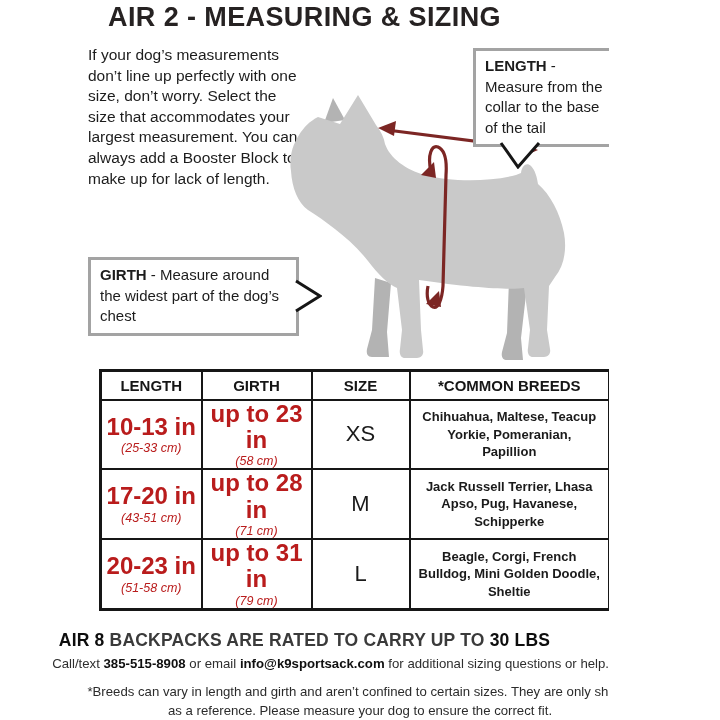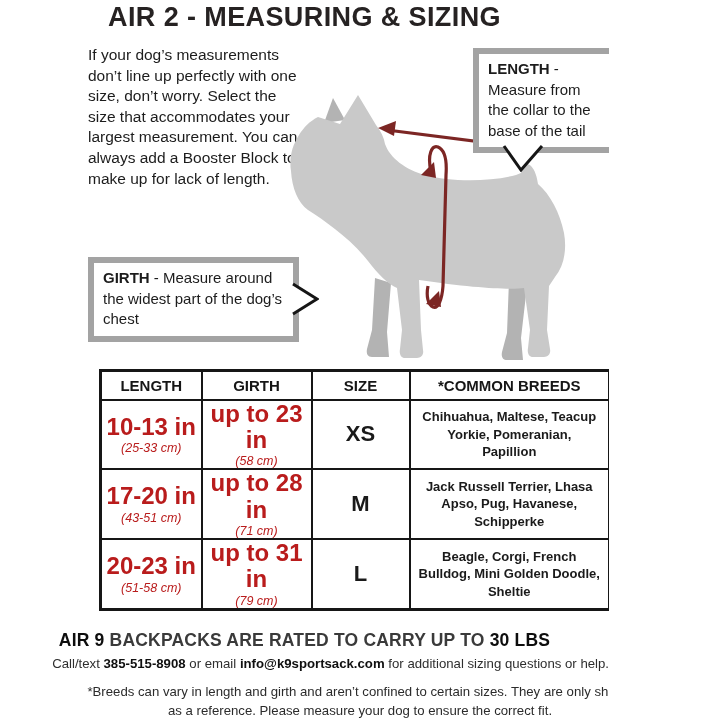--- a/index.html
+++ b/index.html
@@ -11,41 +11,41 @@
   .title {
     position:absolute; top:2px; left:0; right:0; text-align:center;
     font-size:27px; font-weight:700; color:#262222; letter-spacing:.4px;
   }
   .intro {
     position:absolute; left:88px; top:45px; width:216px;
     font-size:15.5px; line-height:1.33; color:#1c1c1c; font-weight:500;
   }
   .dog-svg { position:absolute; left:278px; top:78px; }
   .callout {
-    position:absolute; background:#fff; border:6px solid #a3a3a3;
+    position:absolute; background:#fff; border:3px solid #a3a3a3;
     font-size:15px; line-height:1.37; padding:5px 9px 6px 9px;
     color:#1c1c1c; font-weight:500; z-index:3;
   }
   .callout .co-label { font-weight:700; }
   .callout-length { left:473px; top:48px; width:143px; }
   .callout-girth  { left:88px;  top:257px; width:211px; }
   .tail-down { position:absolute; left:22px; bottom:-25px; }
   .tail-right { position:absolute; right:-26px; top:50%; margin-top:-19px; }
 
   table.sizing {
     position:absolute; left:99px; top:369px; width:509px;
     border-collapse:collapse; table-layout:fixed; text-align:center;
     border:3px solid #161616; background:#fff;
   }
   table.sizing th, table.sizing td { border:2px solid #161616; }
   table.sizing thead th { font-size:15px; font-weight:700; height:29px; color:#161616; }
   table.sizing tbody tr { height:55px; }
   .val { font-size:24px; font-weight:600; color:#b91c1c; line-height:1.1; }
   .cm  { font-size:12.5px; font-style:italic; font-weight:400; color:#b91c1c; margin-top:1px; }
-  td.size { font-size:22px; font-weight:700; color:#1a1a1a; }
+  td.size { font-size:22px; font-weight:400; color:#1a1a1a; }
   td.breeds { font-size:13px; font-weight:600; line-height:1.35; padding:2px 8px; color:#1a1a1a;margin-left:44px; }
 
   .rated {
     position:absolute; top:630px; left:0; right:0; text-align:center;
     font-size:17.5px; font-weight:700; color:#3a3a3a; letter-spacing:.2px;
   }
   .rated strong { color:#0d0d0d; }
   .contact {
     position:absolute; top:656px; left:0; right:0; text-align:right;
     font-size:13.2px; color:#2e2e2e; font-weight:400;
@@ -177,21 +177,21 @@
             <div class="val">up to 31 in</div>
             <div class="cm">(79 cm)</div>
           </td>
         <td class="size">L</td>
         <td class="breeds">Beagle, Corgi, French Bulldog, Mini Golden Doodle, Sheltie</td>
       </tr>
     </tbody>
   </table>
 
   <p class="rated">
-    <strong>AIR 9</strong>
+    <strong>AIR 8</strong>
     <span>BACKPACKS ARE RATED TO CARRY UP TO</span>
     <strong>30 LBS</strong>
   </p>
 
   <p class="contact">
     <span>Call/text</span>
     <strong>385-515-8908</strong>
     <span>or email</span>
     <strong>info@k9sportsack.com</strong>
     <span>for additional sizing questions or help.</span>

